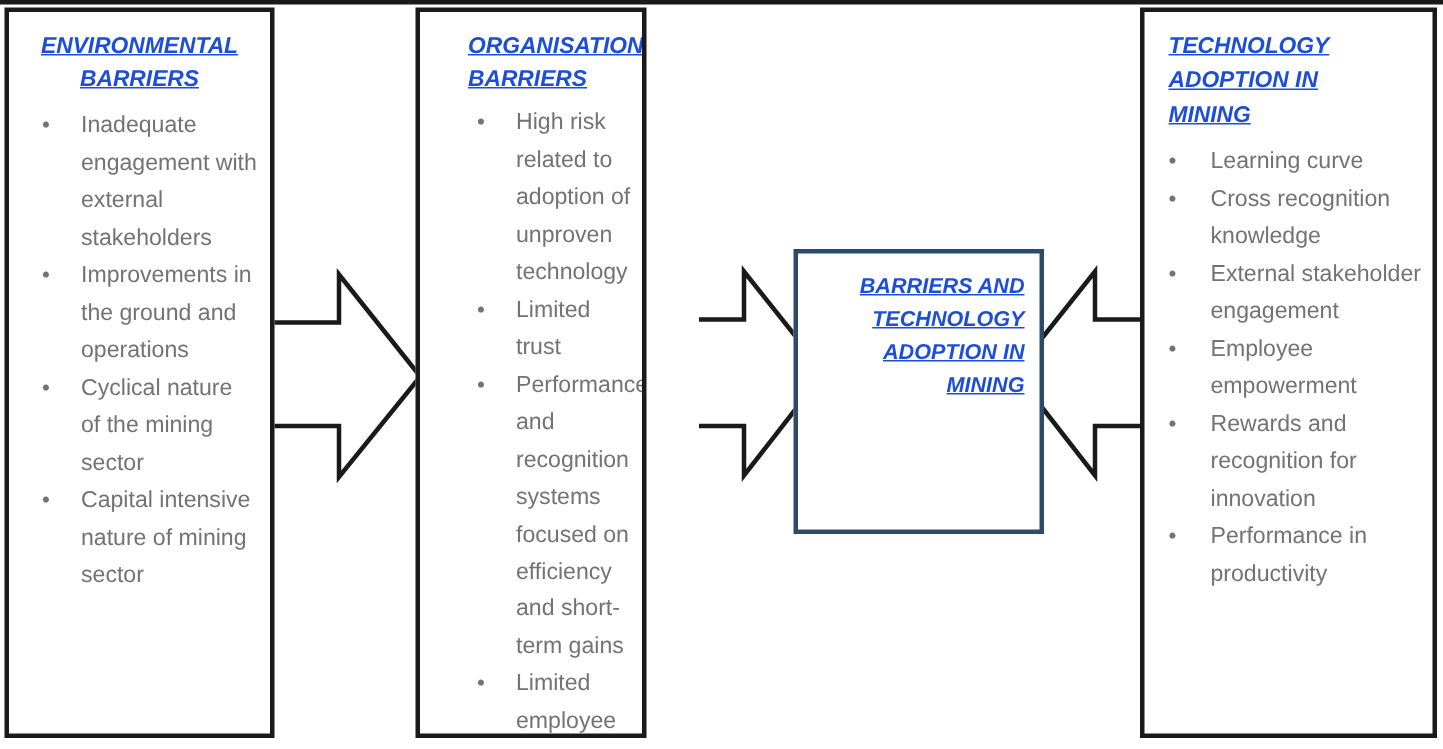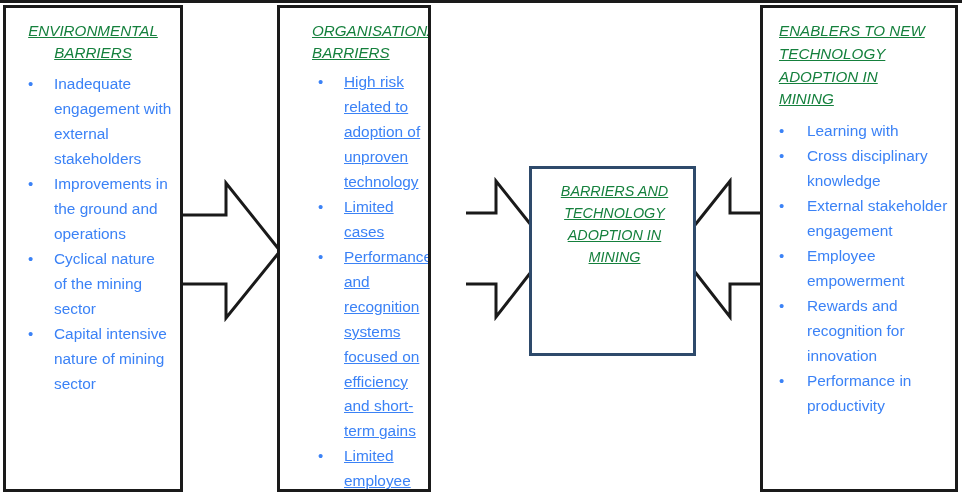--- a/index.html
+++ b/index.html
@@ -31,24 +31,24 @@
     box-sizing: border-box;
     border: 3px solid #1a1a1a;
     background: #ffffff;
     overflow: hidden;
   }
   .panel.center {
     border: 3px solid #2e4a6b;
     z-index: 5;
   }
   .panel-title {
-    font-weight: normal;
+    font-weight: bold;
     font-style: italic;
     text-decoration: underline;
-    color: #15803d;
+    color: #1d4ed8;
     line-height: 1.45;
   }
   .panel-1 .panel-title,
   .panel-2 .panel-title {
     font-size: 15.2px;
     padding: 12px 14px 0 14px;
   }
   .panel-1 .panel-title {
     text-align: center;
   }
@@ -58,46 +58,46 @@
   }
   .panel-3 .panel-title {
     font-size: 15.2px;
     padding: 12px 14px 0 16px;
     text-align: left;
     line-height: 1.5;
   }
   .panel-center .panel-title {
     font-size: 14.4px;
     padding: 12px 10px 0 14px;
-    text-align: center;
+    text-align: right;
     line-height: 1.52;
   }
   ul.bullets {
     list-style: none;
     margin: 0;
     padding: 0;
   }
   ul.bullets li {
     position: relative;
-    color: #3b82f6;
+    color: #737373;
     font-size: 15.4px;
     line-height: 1.62;
   }
   ul.bullets li::before {
     content: "\2022";
     position: absolute;
     font-size: 15px;
     line-height: 1.62;
   }
   .panel-1 ul.bullets { margin: 8px 0 0 0; padding: 0 8px 0 22px; }
   .panel-1 ul.bullets li { padding-left: 26px; }
   .panel-1 ul.bullets li::before { left: 0; }
 
   .panel-2 ul.bullets { margin: 6px 0 0 0; padding: 0 6px 0 22px; }
-  .panel-2 ul.bullets li { padding-left: 26px; text-decoration: underline; }
+  .panel-2 ul.bullets li { padding-left: 26px; }
   .panel-2 ul.bullets li::before { left: 0; }
 
   .panel-3 ul.bullets { margin: 8px 0 0 0; padding: 0 6px 0 16px; }
   .panel-3 ul.bullets li { padding-left: 28px; }
   .panel-3 ul.bullets li::before { left: 0; }
 
   .arrow-layer {
     position: absolute;
     left: 0;
     top: 0;
@@ -147,45 +147,44 @@
     </ul>
   </div>
 
   <div class="panel panel-2" style="left:277px; top:5px; width:154px; height:487px;padding-left:16px;">
     <div class="panel-title">
       <div>ORGANISATIONAL</div>
       <div>BARRIERS</div>
     </div>
     <ul class="bullets">
       <li>High risk related to adoption of unproven technology</li>
-      <li>Limited cases</li>
+      <li>Limited trust</li>
       <li>Performance and recognition systems focused on efficiency and short-term gains</li>
       <li>Limited employee involvement</li>
     </ul>
   </div>
 
   <div class="panel center panel-center" style="left:529px; top:166px; width:167px; height:190px;">
     <div class="panel-title">
       <div>BARRIERS AND</div>
       <div>TECHNOLOGY</div>
       <div>ADOPTION IN</div>
       <div>MINING</div>
     </div>
   </div>
 
   <div class="panel panel-3" style="left:760px; top:5px; width:198px; height:487px;">
     <div class="panel-title">
-      <div>ENABLERS TO NEW</div>
       <div>TECHNOLOGY</div>
       <div>ADOPTION IN</div>
       <div>MINING</div>
     </div>
     <ul class="bullets">
-      <li>Learning with</li>
-      <li>Cross disciplinary knowledge</li>
+      <li>Learning curve</li>
+      <li>Cross recognition knowledge</li>
       <li>External stakeholder engagement</li>
       <li>Employee empowerment</li>
       <li>Rewards and recognition for innovation</li>
       <li>Performance in productivity</li>
     </ul>
   </div>
 
 </div>
 
 </body></html>

